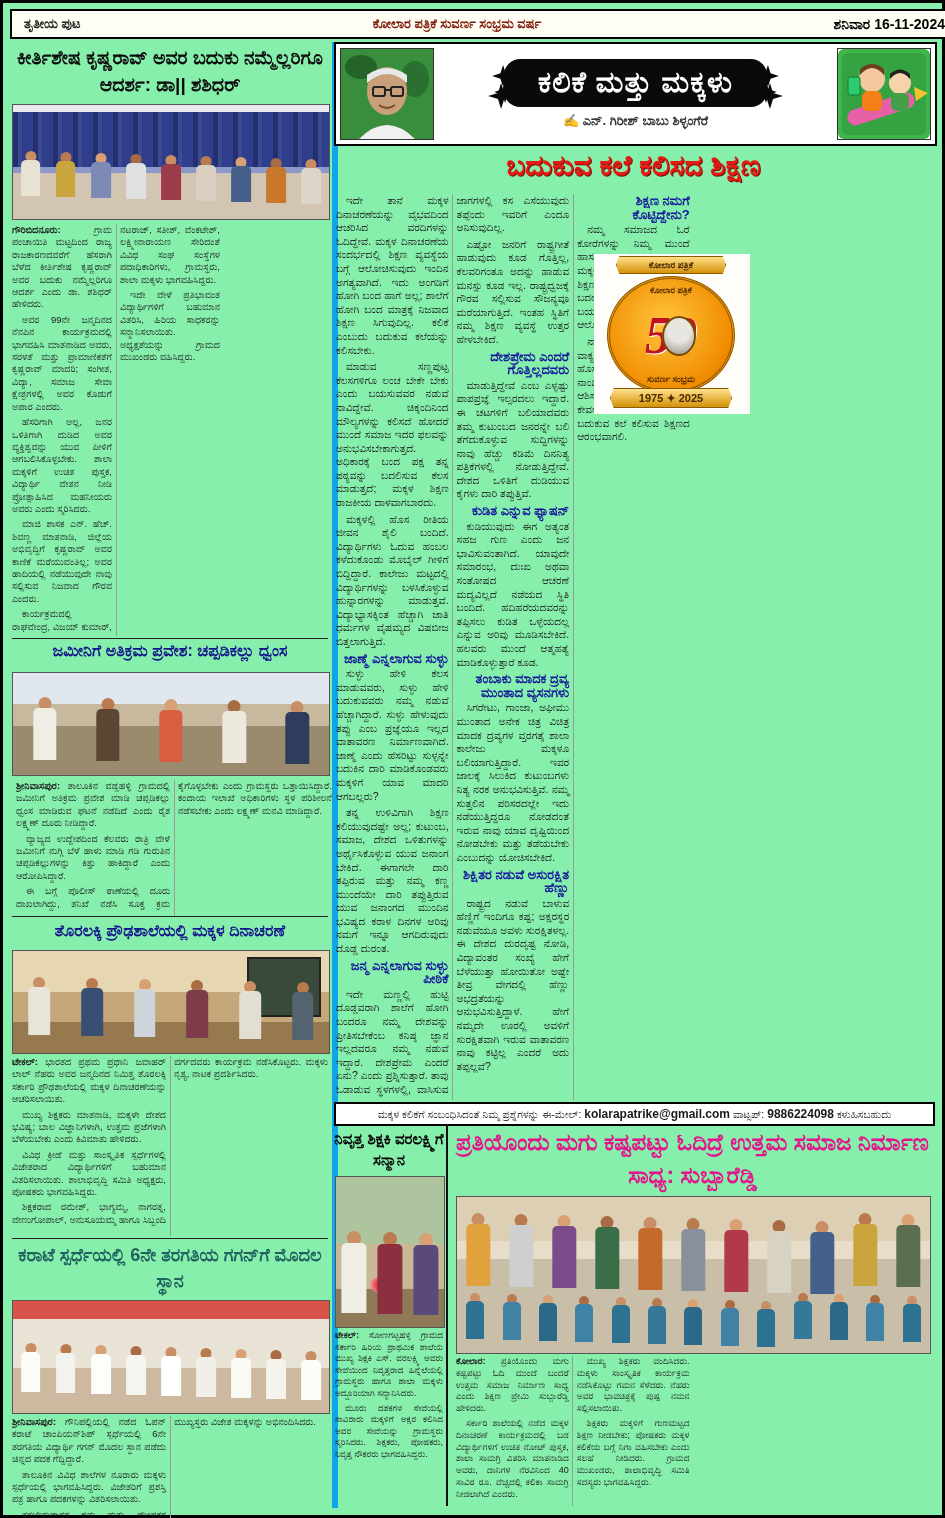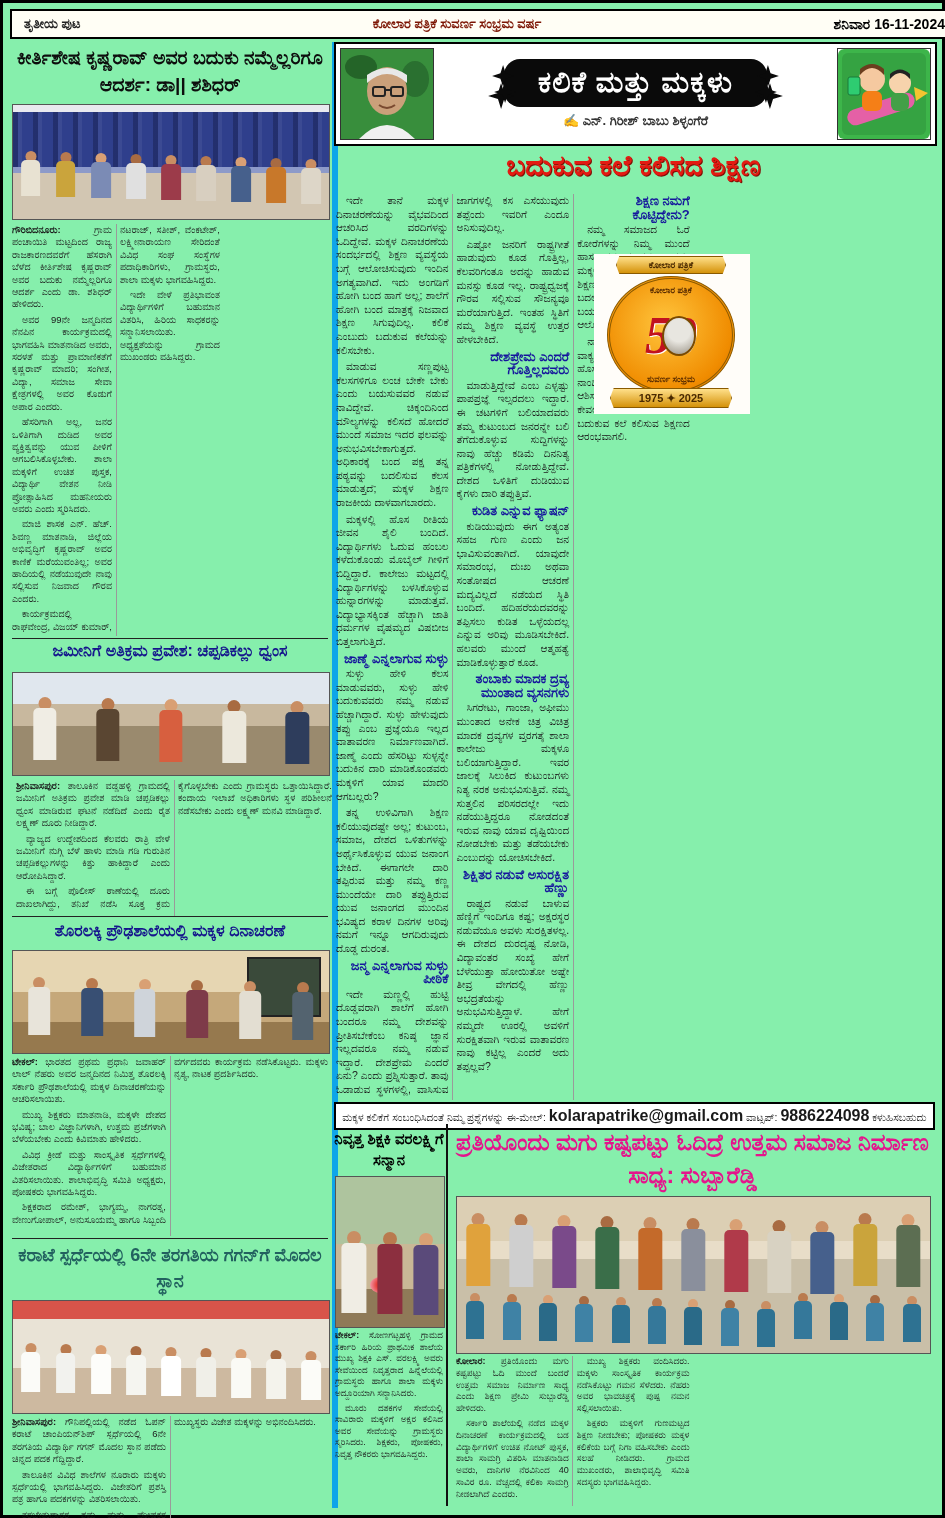--- a/index.html
+++ b/index.html
@@ -68,21 +68,21 @@
             background:radial-gradient(circle at 50% 35%,#e8e6e0 0 40%,#b9b4aa 75%,#8e887c);border:2px solid #7a4a00;}
   .ribbon{position:absolute;background:linear-gradient(180deg,#ffe08a,#d4920a);border:1px solid #8a5a00;
           clip-path:polygon(3% 0,97% 0,100% 50%,97% 100%,3% 100%,0 50%);
           font-size:9px;font-weight:bold;color:#4a2a00;text-align:center;line-height:16px;}
   #ribtop{left:22px;top:2px;width:108px;height:16px;}
   #ribbot{left:16px;top:134px;width:120px;height:18px;font-size:11px;line-height:18px;}
   .arc{position:absolute;width:100%;text-align:center;font-size:8.5px;font-weight:bold;color:#5a2d00;}
   
   #contact{left:0;top:1060px;width:597px;border:2px solid #000;background:#fff;
            text-align:center;font-size:10.5px;padding:3px 0;}
-  #contact b{font-size:16px;}
+  #contact b{font-size:12px;}
   
   #bsep{left:112px;top:1082px;width:0;height:382px;border-left:2px solid #111;}
   #blh{left:0;top:1086px;width:110px;font-size:15px;line-height:21px;color:#000;}
   #ph5{left:1px;top:1134px;width:108px;height:150px;
        background:linear-gradient(180deg,#aec49e 0 45%,#c9b896 45% 75%,#8f7a58 75% 100%);}
   #blb{left:1px;top:1288px;width:108px;height:176px;column-count:1;font-size:8.8px;line-height:11.6px;}
   #brh{left:118px;top:1084px;width:481px;font-size:23px;line-height:33px;color:#e5148c;}
   #ph6{left:122px;top:1154px;width:473px;height:156px;
        background:linear-gradient(180deg,#dccfb4 0 28%,#e8ddc8 28% 40%,#cbb globe 0);
        background:linear-gradient(180deg,#dccfb4 0 28%,#e8ddc8 28% 40%,#c9bfa8 40% 100%);}

